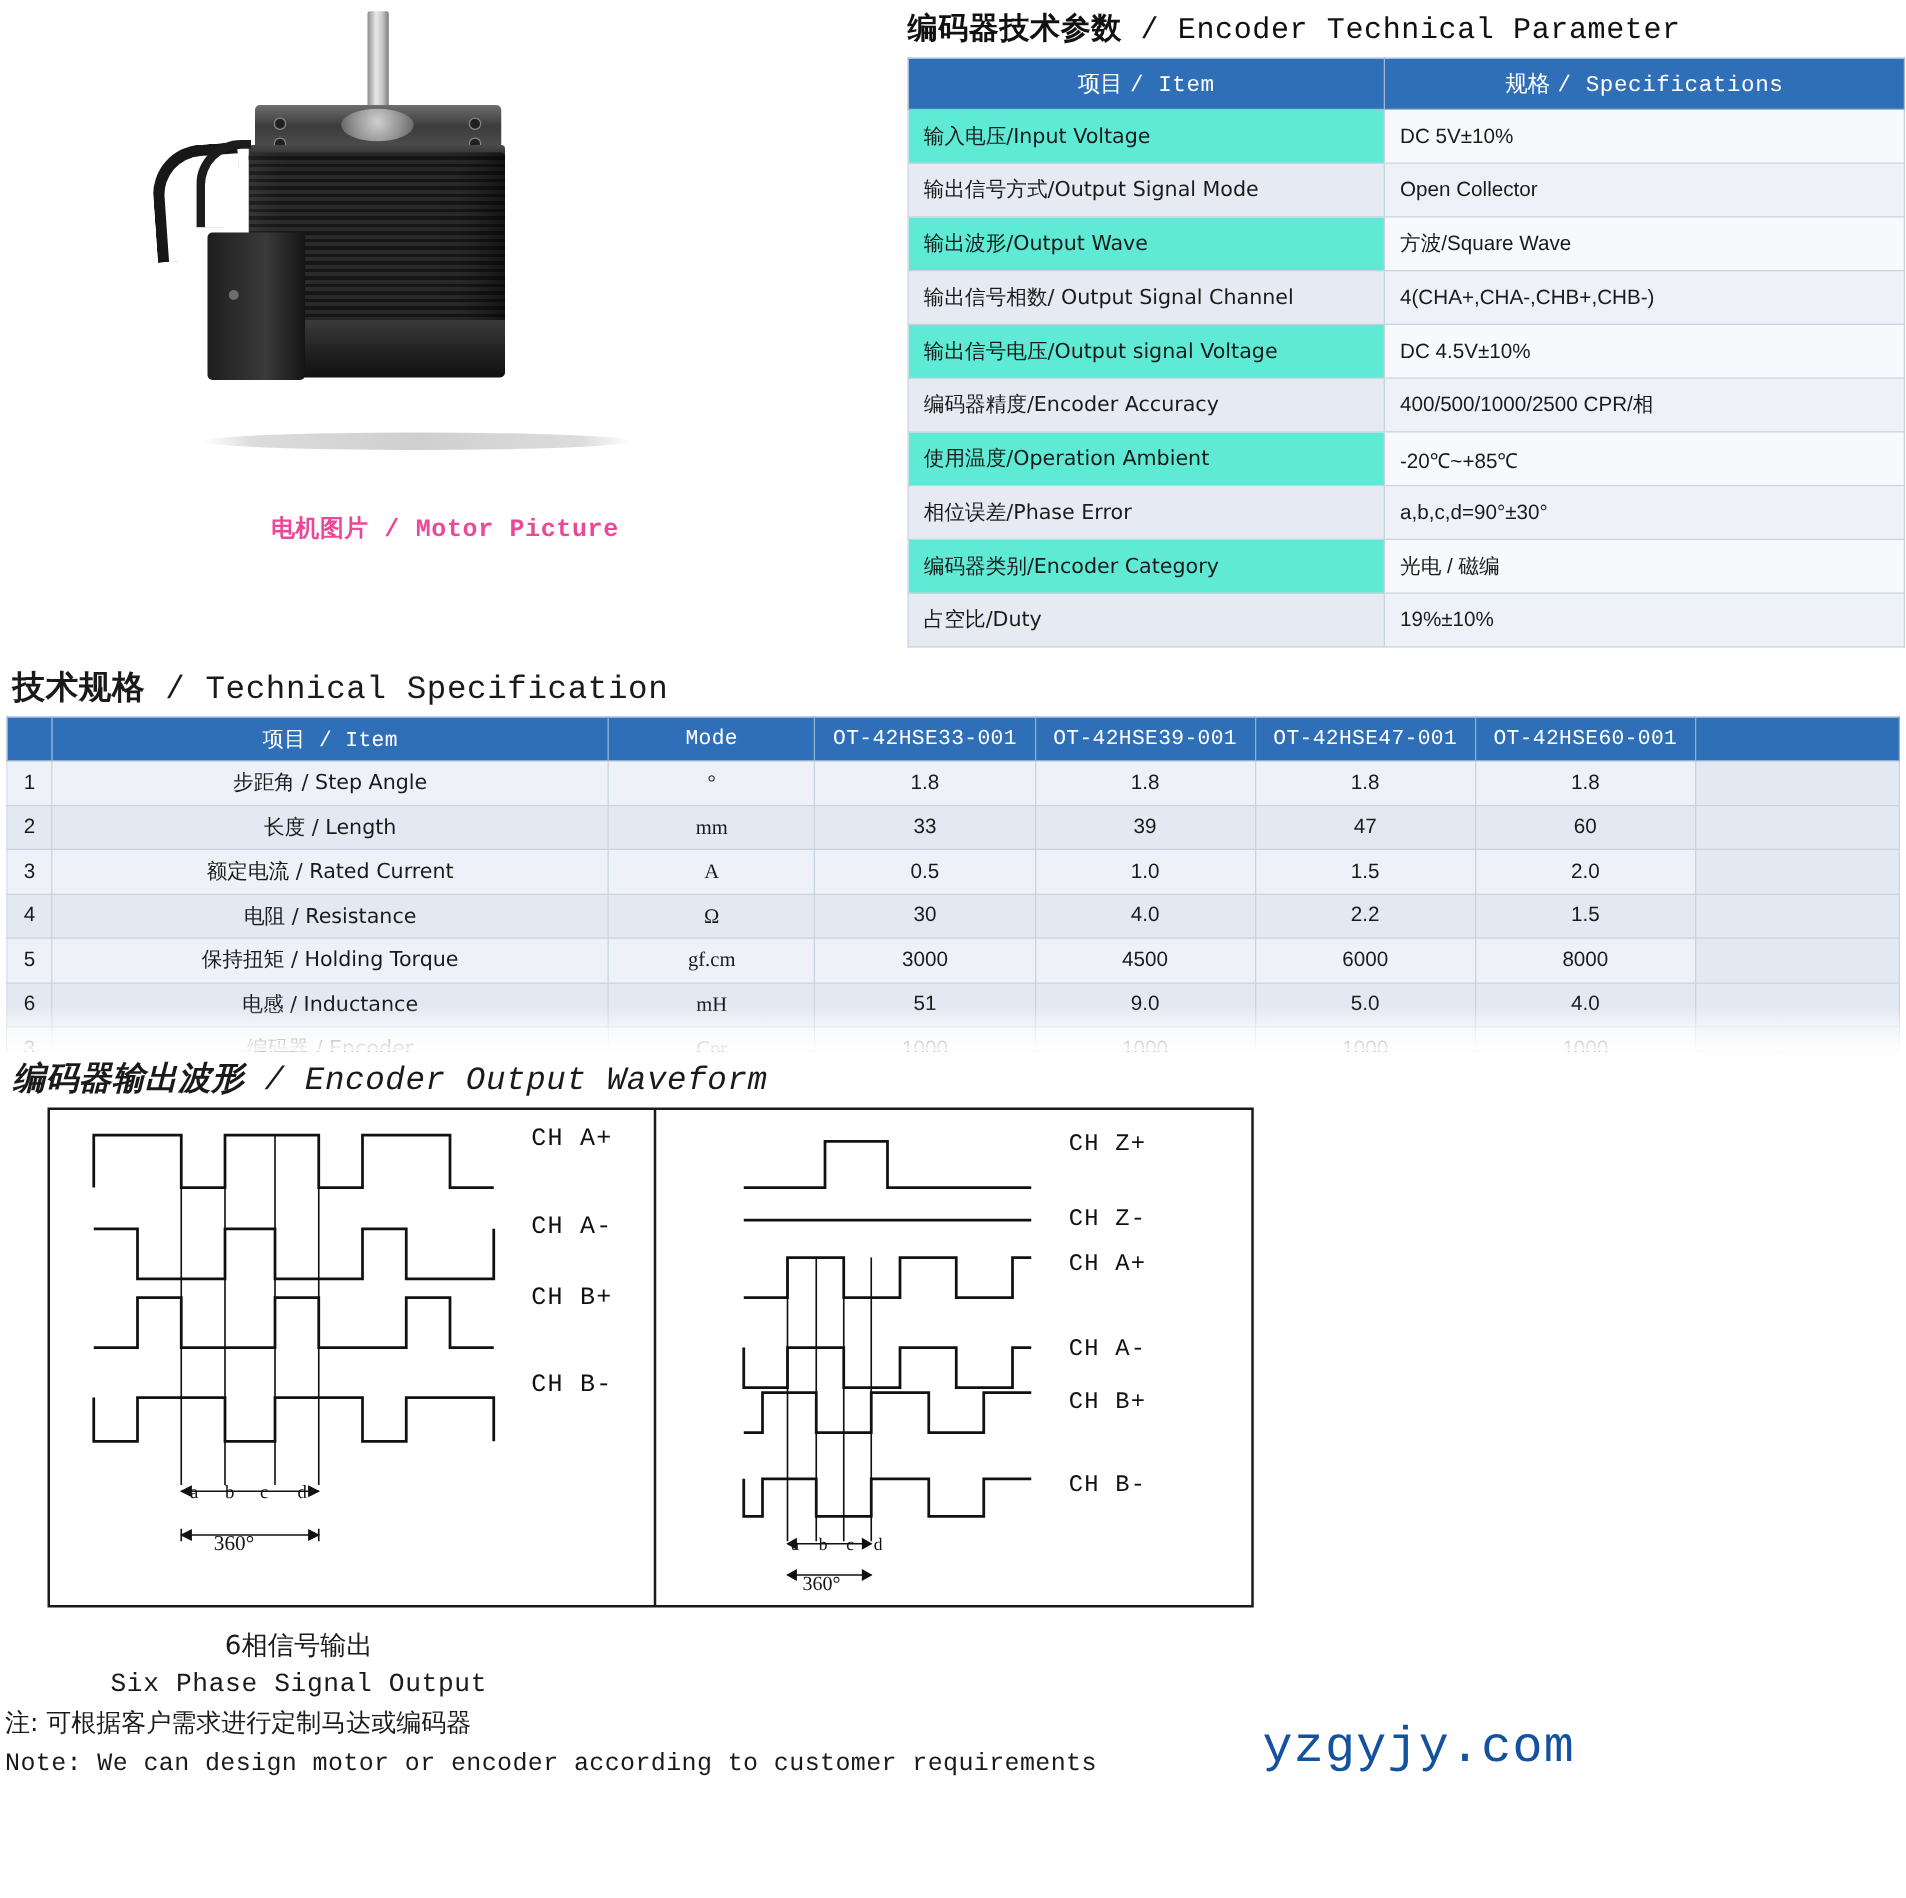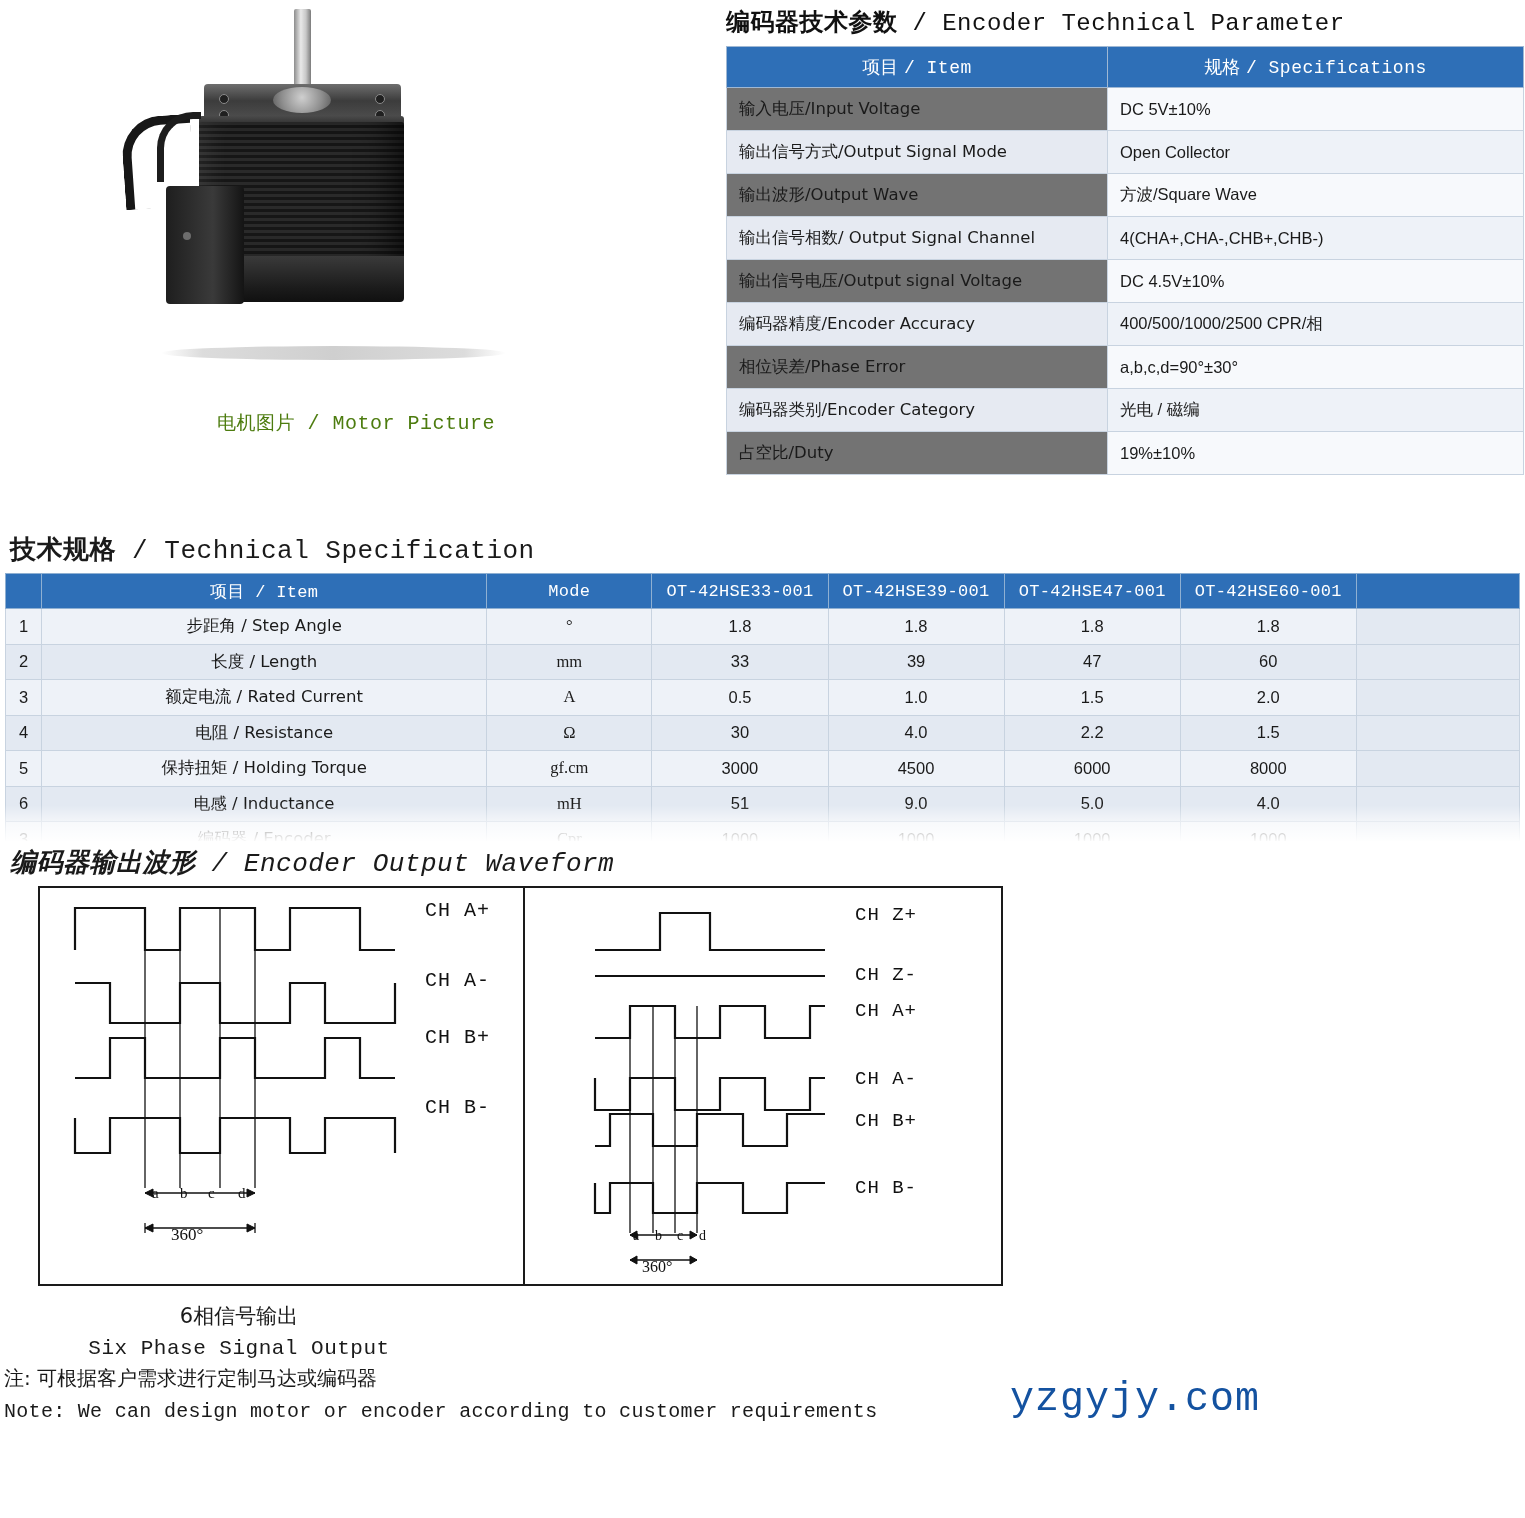--- a/index.html
+++ b/index.html
@@ -17,22 +17,23 @@
   .top { display: flex; width: 100%; }
   .motor-pane {
     width: 712px; height: 520px;
     position: relative;
     display: flex; flex-direction: column;
     align-items: center; justify-content: flex-start;
   }
   .motor-img { width: 470px; height: 400px; position: relative; margin-top: 4px; }
   .motor-caption {
     font-family: "Liberation Mono", monospace;
-    font-size: 20px; letter-spacing: 0.5px; color: #4d7c0f;
+    font-size: 20px; letter-spacing: 0.5px; color: #ec4899;
     margin-top: 6px;
+    font-weight: bold;
   }
   .motor-caption .cn { font-family: "DejaVu Sans", sans-serif; font-size: 19px; }
 
   
   .m-shadow {
     position: absolute; left: 40px; top: 342px; width: 345px; height: 14px;
     background: linear-gradient(to right, rgba(255,255,255,0) 0%, #dcdcdc 12%, #cfcfcf 50%, #dcdcdc 88%, rgba(255,255,255,0) 100%);
     border-radius: 50%;
   }
   .m-shaft {
@@ -103,21 +104,21 @@
   .enc-table th {
     background: #2e6fb7; color: #fff; font-weight: 400;
     font-size: 18px; height: 41px; border: 1px solid #9fb8d4;
     font-family: "DejaVu Sans", sans-serif;
   }
   .enc-table th .mono { font-family: "Liberation Mono", monospace; letter-spacing: .5px; }
   .enc-table td {
     border: 1px solid #c8d3e0; height: 43px; font-size: 16.5px;
     padding: 0 12px; color: #1a1a1a;
   }
-  .enc-table td.item { text-align: left; background: #737373; font-family: "DejaVu Sans", sans-serif; }
+  .enc-table td.item { text-align: left; background: #5eead4; font-family: "DejaVu Sans", sans-serif; }
   .enc-table td.spec { background: #f7f9fc; }
   .enc-table tr:nth-child(even) td.item { background: #e6eaf2; }
   .enc-table tr:nth-child(even) td.spec { background: #eef2f8; }
 
   
   .spec-title {
     font-size: 26px; padding: 12px 0 6px 10px;
     font-family: "Liberation Mono", monospace; letter-spacing: .5px;
   }
   .spec-title .cn { font-family: "DejaVu Sans", sans-serif; font-weight: 700; }
@@ -253,20 +254,24 @@
             </tr>
           <tr>
               <td class="item">输出信号电压/Output signal Voltage</td>
               <td class="spec">DC 4.5V±10%</td>
             </tr>
           <tr>
               <td class="item">编码器精度/Encoder Accuracy</td>
               <td class="spec">400/500/1000/2500 CPR/相</td>
             </tr>
           <tr>
+              <td class="item">使用温度/Operation Ambient</td>
+              <td class="spec">-20℃~+85℃</td>
+            </tr>
+          <tr>
               <td class="item">相位误差/Phase Error</td>
               <td class="spec">a,b,c,d=90°±30°</td>
             </tr>
           <tr>
               <td class="item">编码器类别/Encoder Category</td>
               <td class="spec">光电 / 磁编</td>
             </tr>
           <tr>
               <td class="item">占空比/Duty</td>
               <td class="spec">19%±10%</td>

